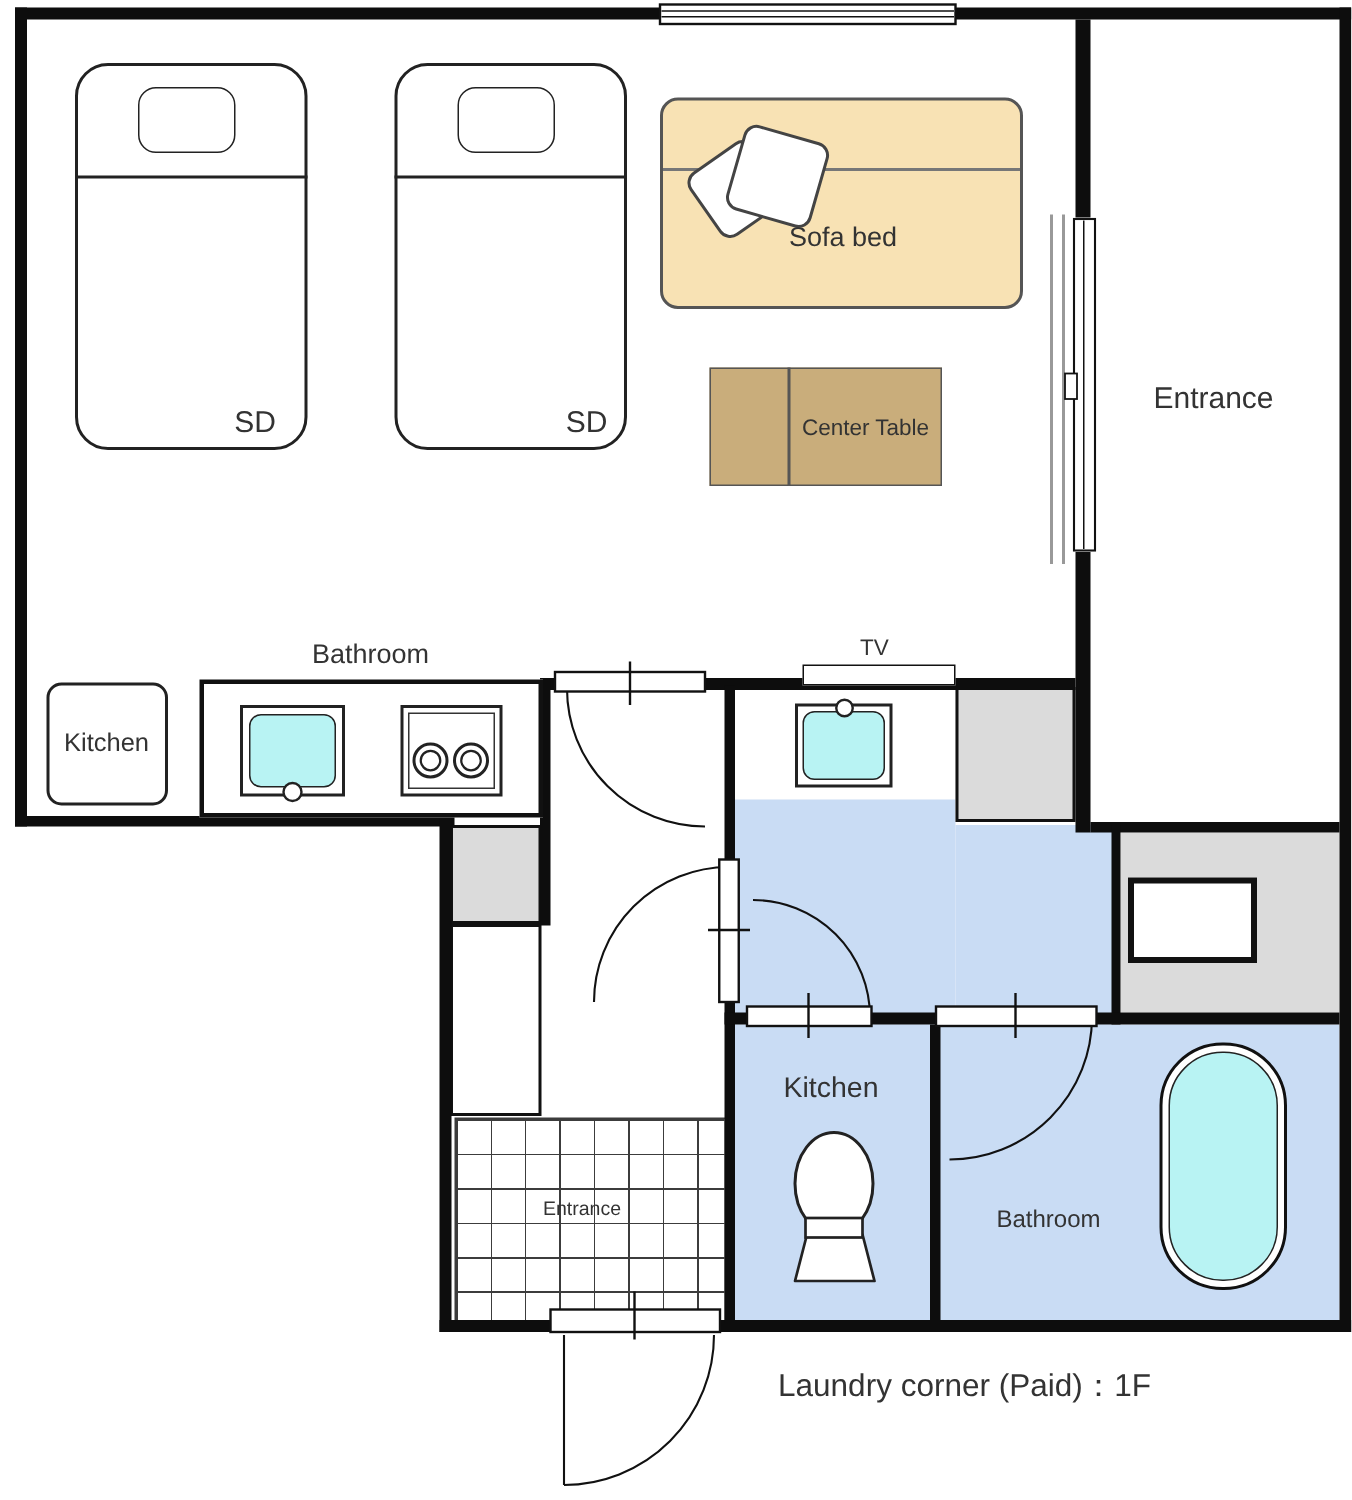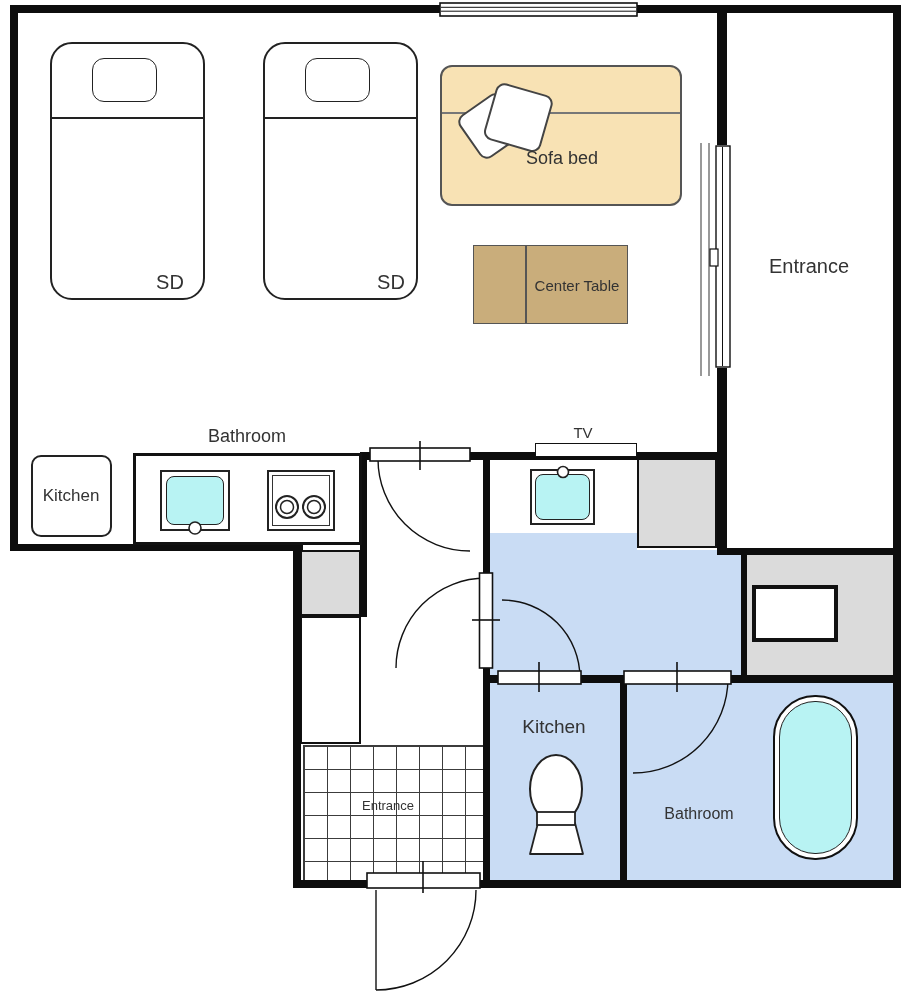--- a/index.html
+++ b/index.html
@@ -151,14 +151,15 @@
   <div class="lbl" style="left:391px;top:282px;font-size:20px">SD</div>
   <div class="lbl" style="left:562px;top:159px;font-size:18px">Sofa bed</div>
   <div class="lbl" style="left:577px;top:286px;font-size:15px">Center Table</div>
   <div class="lbl" style="left:809px;top:266px;font-size:20px">Entrance</div>
   <div class="lbl" style="left:247px;top:437px;font-size:18px">Bathroom</div>
   <div class="lbl" style="left:71px;top:496px;font-size:17px">Kitchen</div>
   <div class="lbl" style="left:583px;top:433px;font-size:15px">TV</div>
   <div class="lbl" style="left:554px;top:727px;font-size:19px">Kitchen</div>
   <div class="lbl" style="left:699px;top:814px;font-size:16px">Bathroom</div>
   <div class="lbl" style="left:388px;top:806px;font-size:13px">Entrance</div>
+  <div class="lbl" style="left:643px;top:924px;font-size:21px">Laundry corner (Paid)：1F</div>
 
 </div>
 
 </body></html>

